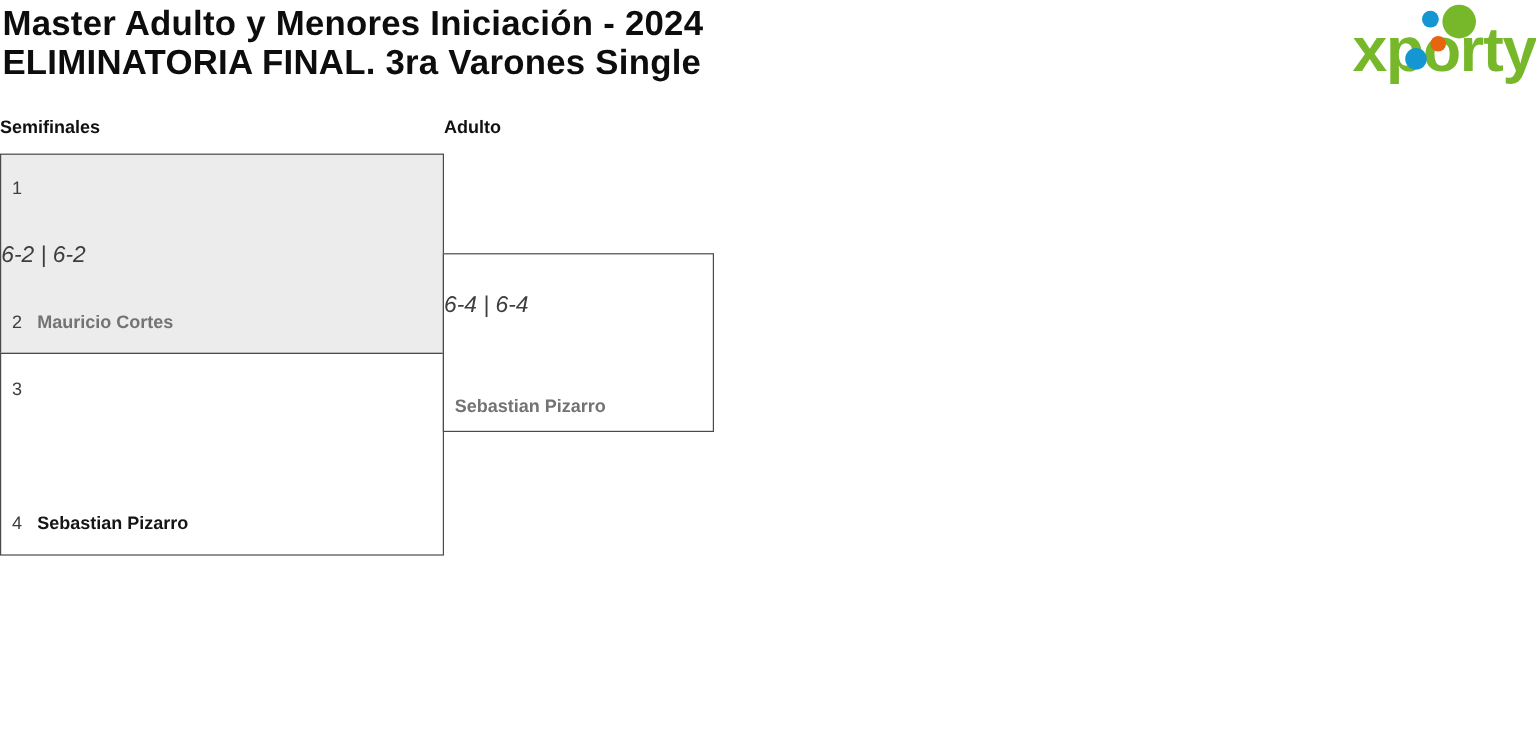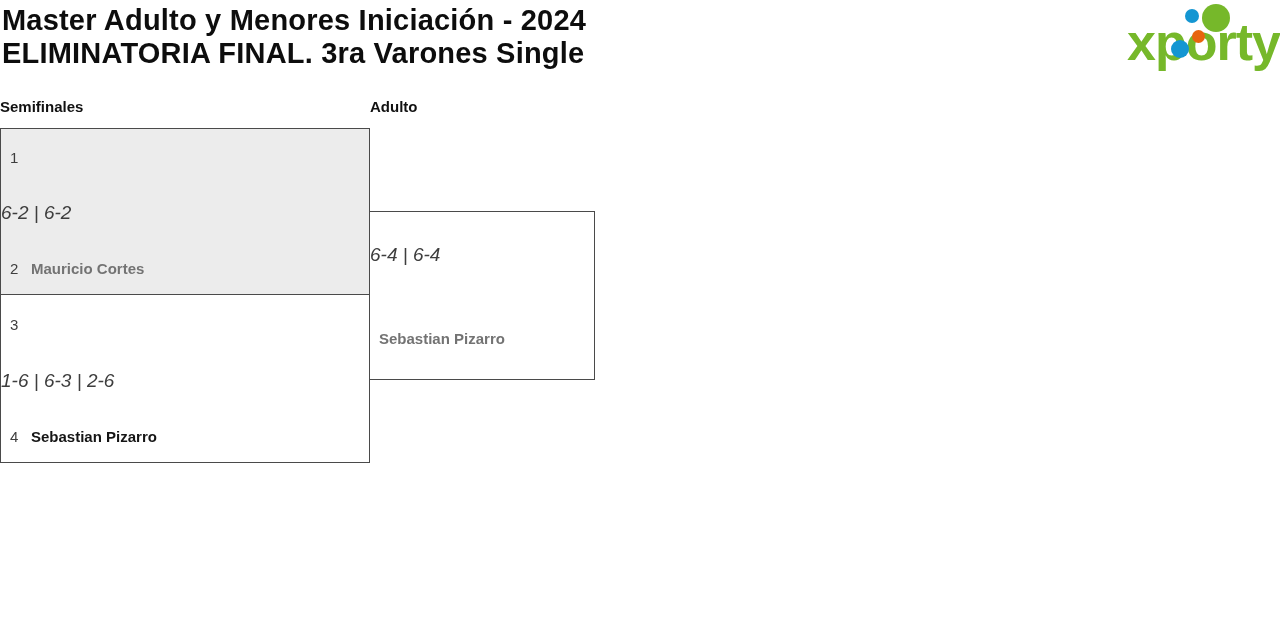--- a/index.html
+++ b/index.html
@@ -31,21 +31,21 @@
   .rh-semis { left: 0; width: 370px; }
   .rh-final { left: 370px; width: 225px; }
 
   
   .match {
     position: absolute; border: 1px solid #4a4a4a; background: #ffffff; cursor: pointer;
   }
   .match.highlighted { background: #ececec; }
   .m1 { left: 0px; top: 128px; width: 370px; height: 167px; }
   .m2 { left: 0px; top: 294px; width: 370px; height: 169px; }
-  .mf { left: 369px; top: 211px; width: 226px; height: 169px; }
+  .mf { left: 369px; top: 211px; width: 226px; height: 149px; }
 
   .prow {
     position: absolute; left: 9px; right: 9px;
     display: flex; align-items: center; gap: 12px;
     font-size: 15px; color: #3e3e3e; line-height: 20px;
   }
   .prow .seed { color: #3e3e3e; min-width: 9px; }
   .prow .pname { color: #737373; font-weight: bold; }
   .prow .pname.bold { font-weight: 700; color: #151515; }
 
@@ -107,21 +107,20 @@
       <span class="seed">2</span>
       <span class="pname">Mauricio Cortes</span>
     </div>
   </div>
 
   <div class="match m2">
     <div class="prow p-top">
       <span class="seed">3</span>
       <span class="pname"></span>
     </div>
-    <div class="score">1-6 | 6-3 | 2-6</div>
     <div class="prow p-bottom">
       <span class="seed">4</span>
       <span class="pname bold">Sebastian Pizarro</span>
     </div>
   </div>
 
   <div class="match mf">
     <div class="score">6-4 | 6-4</div>
     <div class="prow p-bottom">
       <span class="pname">Sebastian Pizarro</span>

